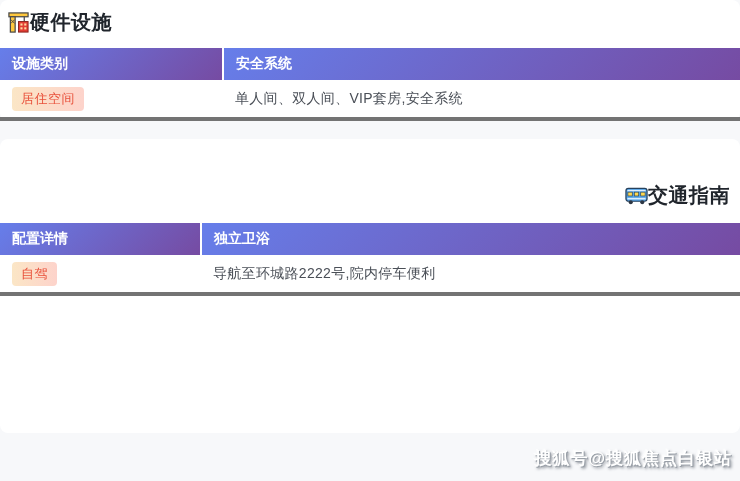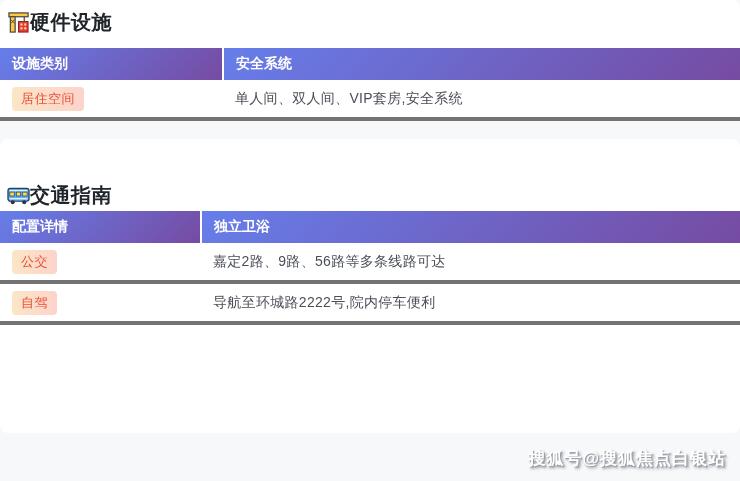--- a/index.html
+++ b/index.html
@@ -19,21 +19,21 @@
   .section-title {
     display: flex;
     align-items: center;
     gap: 0;
     padding: 9px 10px 12px 7px;
     font-size: 20px;
     font-weight: bold;
     color: #20252c;
     letter-spacing: 0.5px;
   }
-  .section-card.second .section-title { padding-bottom: 2px; }
+  .section-card.second .section-title { padding-bottom: 14px; justify-content: flex-end; }
   .icon-wrap { width: 23px; height: 23px; display: inline-flex; align-items: center; justify-content: center; }
   table.info-table {
     width: 100%;
     border-collapse: collapse;
     table-layout: fixed;
   }
   table.info-table th {
     background: linear-gradient(135deg, #667eea 0%, #764ba2 100%);
     color: #ffffff;
     font-size: 14px;
@@ -57,21 +57,21 @@
     display: inline-block;
     padding: 3px 9px;
     border-radius: 4px;
     background: linear-gradient(90deg, #fbe6c6, #fdd3cb);
     color: #e8503a;
     font-size: 13px;
     letter-spacing: 0.5px;
   }
   .watermark {
     position: absolute;
-    right: 14px;
+    right: 8px;
     bottom: 11px;
     font-size: 17px;
     font-weight: bold;
     letter-spacing: 1px;
     color: #ffffff;
     text-shadow: 1px 1px 0 #9aa0a8, 2px 2px 3px rgba(110,116,126,0.9), -1px -1px 0 rgba(255,255,255,0.7);
   }
 </style>
 </head>
 <body>
@@ -128,24 +128,20 @@
   </div>
   <table class="info-table t2">
     <thead>
       <tr>
         <th class="col-label">配置详情</th>
         <th>独立卫浴</th>
       </tr>
     </thead>
     <tbody>
       <tr>
-        <td class="cell-label"><span class="badge">公交</span></td>
-        <td>嘉定2路、9路、56路等多条线路可达</td>
-      </tr>
-      <tr>
         <td class="cell-label"><span class="badge">自驾</span></td>
         <td>导航至环城路2222号,院内停车便利</td>
       </tr>
     </tbody>
   </table>
 </div>
 
 <div class="watermark">搜狐号@搜狐焦点白银站</div>
 
 </body></html>

